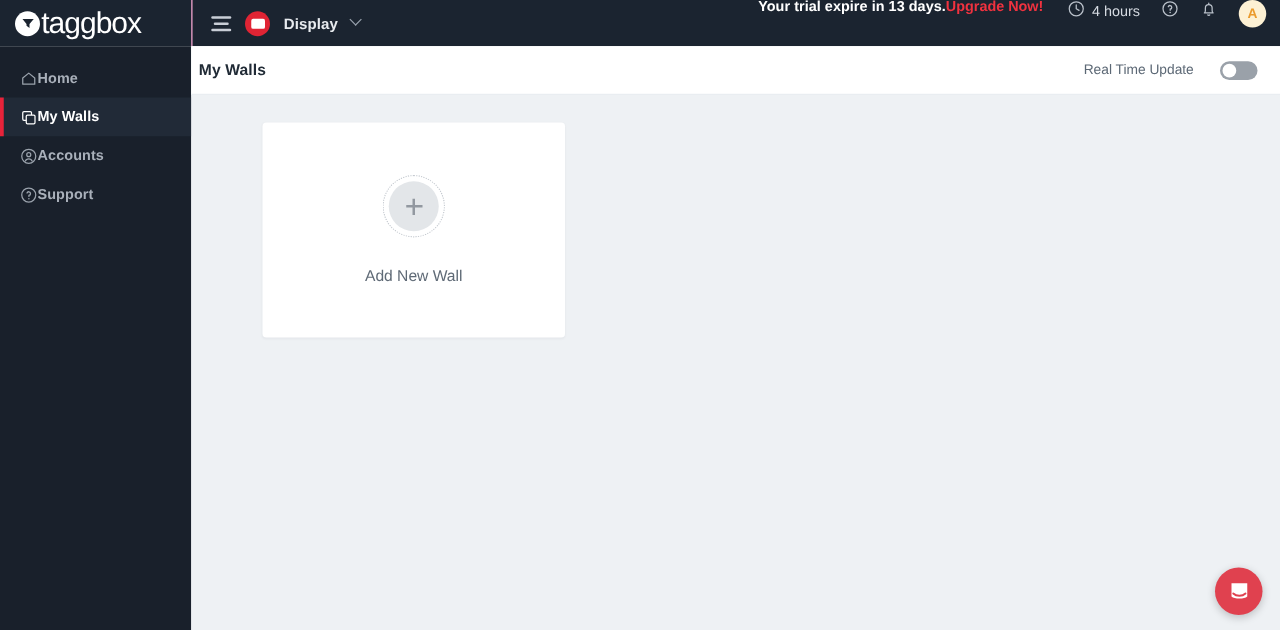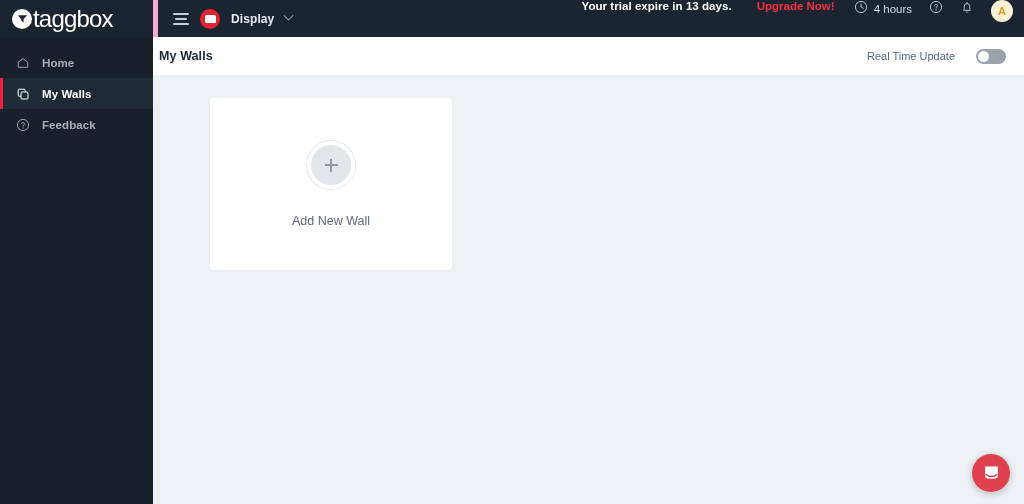--- a/index.html
+++ b/index.html
@@ -39,21 +39,21 @@
     font-size: 24px;
     letter-spacing: -0.8px;
     font-weight: 400;
     margin-left: 1px;
     line-height: 1;
   }
 
   .topbar-left {
     display: flex; align-items: center; gap: 11px;
     padding-left: 15px;
-    border-left: 5px solid #f9a8d4;
+    border-left: 1px solid #f9a8d4;
     height: 37px;
   }
   .hamburger {
     width: 16px; height: 12px;
     display: flex; flex-direction: column; justify-content: space-between;
     cursor: pointer;
   }
   .hamburger i { display: block; height: 2px; background: #c9ced6; border-radius: 1px; }
   .hamburger i:nth-child(1) { width: 16px; }
   .hamburger i:nth-child(2) { width: 12px; margin-left: 2px; }
@@ -79,21 +79,21 @@
     border-bottom: 1.6px solid #9aa3ae;
     transform: rotate(45deg) translate(-2px,-2px);
   }
 
   .topbar-right {
     margin-left: auto;
     display: flex; align-items: flex-start; gap: 0;
     padding-right: 11px; height: 37px;
   }
   .trial-text { color: #ffffff; font-size: 11.5px; font-weight: bold; letter-spacing: 0.05px; }
-  .upgrade-link { color: #f0323f; font-size: 11.5px; font-weight: bold; margin-left: 25px; text-decoration: none; cursor: pointer; }
+  .upgrade-link { color: #f0323f; font-size: 11.5px; font-weight: bold; margin-left: 0; text-decoration: none; cursor: pointer; }
   .hours-group { display: flex; align-items: center; gap: 6px; margin-left: 19px; }
   .hours-text { color: #d5dae1; font-size: 11.5px; }
   .icon-btn { margin-left: 17px; display: flex; align-items: center; cursor: pointer; }
   .avatar {
     margin-left: 17px;
     width: 22px; height: 22px; border-radius: 50%;
     background: #fdf1d4;
     color: #eb9b2d; font-size: 11px; font-weight: bold;
     display: flex; align-items: center; justify-content: center;
     cursor: pointer;
@@ -103,21 +103,20 @@
   .sidebar {
     position: absolute; top: 37px; left: 0;
     width: 153px; height: 467px;
     background: #19202b;
   }
   .nav-item {
     position: relative;
     height: 31px;
     display: flex; align-items: center;
     padding-left: 16px;
-    gap: 12px;
     cursor: pointer;
   }
   .nav-item .nav-icon { width: 14px; height: 14px; display: flex; align-items: center; justify-content: center; flex: 0 0 14px; }
   .nav-item .nav-label { color: #a9b0ba; font-size: 11.5px; font-weight: bold; letter-spacing: 0.1px; }
   .nav-item.active { background: #212a37; }
   .nav-item.active .nav-label { color: #ffffff; }
   .nav-item.active::before {
     content: ""; position: absolute; left: 0; top: 0;
     width: 3px; height: 31px; background: #e8233a;
   }
@@ -264,30 +263,40 @@
     <div class="nav-item active">
       <span class="nav-icon">
         <svg width="14" height="14" viewBox="0 0 14 14">
           <rect x="2.2" y="2.2" width="7" height="7" rx="1" fill="none" stroke="#ffffff" stroke-width="1"></rect>
           <rect x="5" y="5" width="7" height="7" rx="1" fill="#212a37" stroke="#ffffff" stroke-width="1"></rect>
         </svg>
       </span>
       <span class="nav-label">My Walls</span>
     </div>
 
+    <div class="nav-item">
+      <span class="nav-icon">
+        <svg width="14" height="14" viewBox="0 0 14 14">
+          <circle cx="7" cy="7" r="5.6" fill="none" stroke="#9aa2ac" stroke-width="1"></circle>
+          <circle cx="7" cy="5.7" r="1.6" fill="none" stroke="#9aa2ac" stroke-width="1"></circle>
+          <path d="M4.2 11.1 a3 3 0 0 1 5.6 0" fill="none" stroke="#9aa2ac" stroke-width="1"></path>
+        </svg>
+      </span>
+      <span class="nav-label">Accounts</span>
+    </div>
 
     <div class="nav-item">
       <span class="nav-icon">
         <svg width="14" height="14" viewBox="0 0 14 14">
           <circle cx="7" cy="7" r="5.6" fill="none" stroke="#9aa2ac" stroke-width="1"></circle>
           <path d="M5.6 5.4 a1.45 1.45 0 1 1 1.55 1.9 l0 0.8" fill="none" stroke="#9aa2ac" stroke-width="1" stroke-linecap="round"></path>
           <circle cx="7.1" cy="9.9" r="0.6" fill="#9aa2ac"></circle>
         </svg>
       </span>
-      <span class="nav-label">Feedback</span>
+      <span class="nav-label">Support</span>
     </div>
 
   </div>
 
   <div class="content">
 
     <div class="content-header">
       <span class="page-title">My Walls</span>
       <span class="rt-group">
         <span class="rt-label">Real Time Update</span>

